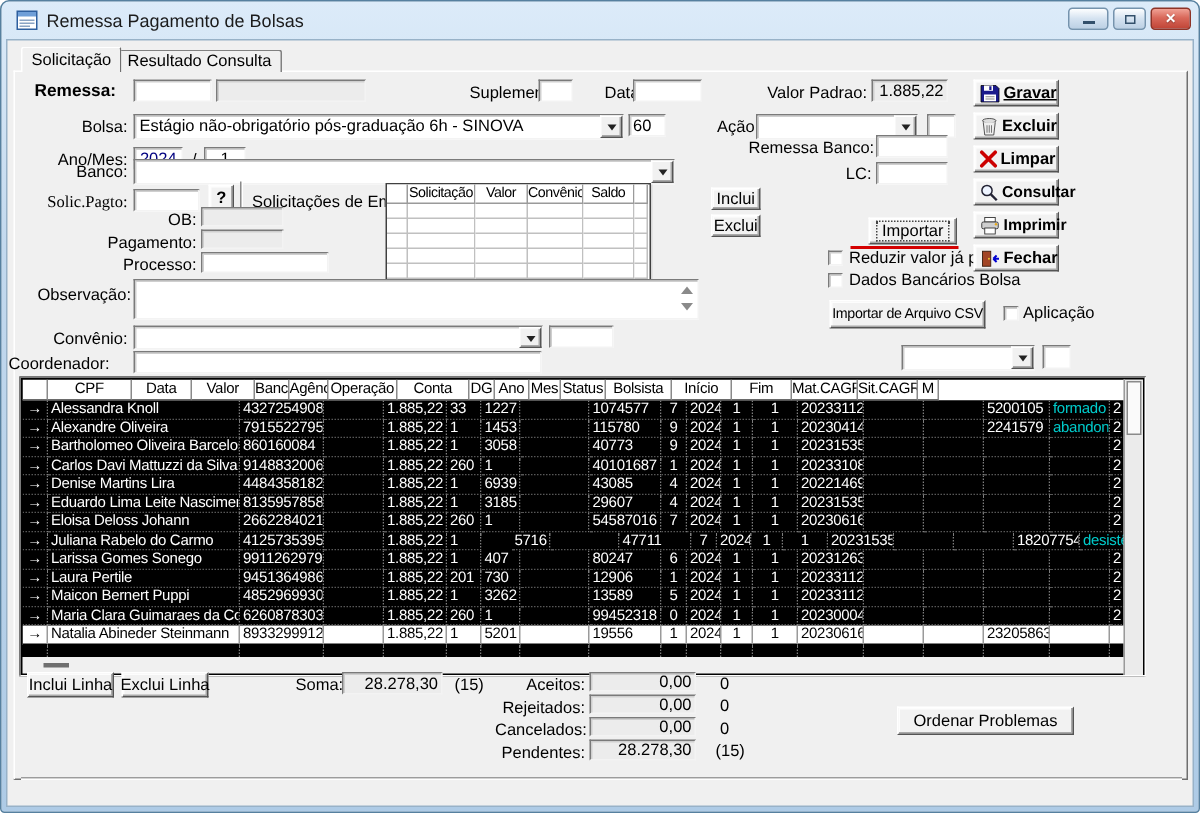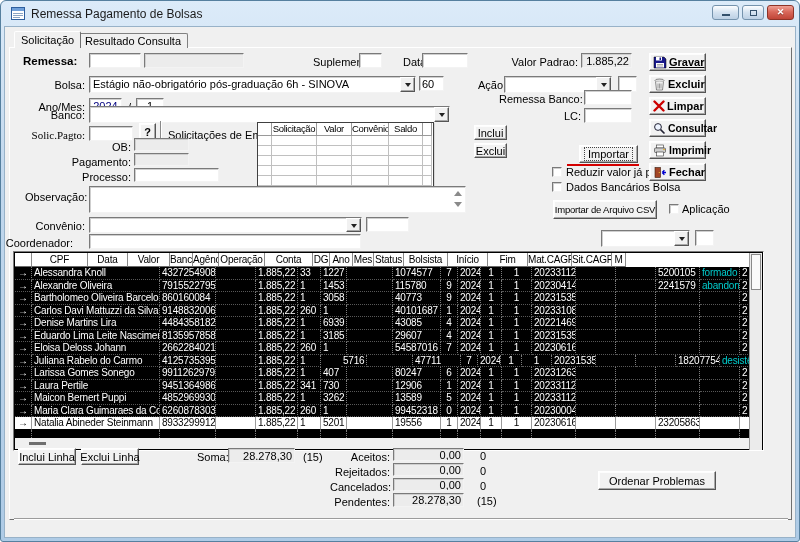--- a/index.html
+++ b/index.html
@@ -517,21 +517,21 @@
             <div class="tc" style="width: 44px;"></div>
             <div class="tc" style="width: 40px;"></div>
             <div class="tc" style="width: 14px;">2</div>
           </div>
           <div class="trow">
             <div class="tc ac" style="width: 17px;">→</div>
             <div class="tc" style="width: 128px;">Laura Pertile</div>
             <div class="tc" style="width: 56px;">9451364986</div>
             <div class="tc" style="width: 40px;"></div>
             <div class="tc ar" style="width: 42px;">1.885,22</div>
-            <div class="tc" style="width: 23px;">341</div>
+            <div class="tc" style="width: 23px;">201</div>
             <div class="tc" style="width: 26px;">730</div>
             <div class="tc" style="width: 46px;"></div>
             <div class="tc" style="width: 48px;">12906</div>
             <div class="tc ac" style="width: 17px;">1</div>
             <div class="tc" style="width: 23px;">2024</div>
             <div class="tc ac" style="width: 21px;">1</div>
             <div class="tc ac" style="width: 30px;">1</div>
             <div class="tc" style="width: 44px;">202331122</div>
             <div class="tc" style="width: 40px;"></div>
             <div class="tc" style="width: 40px;"></div>

